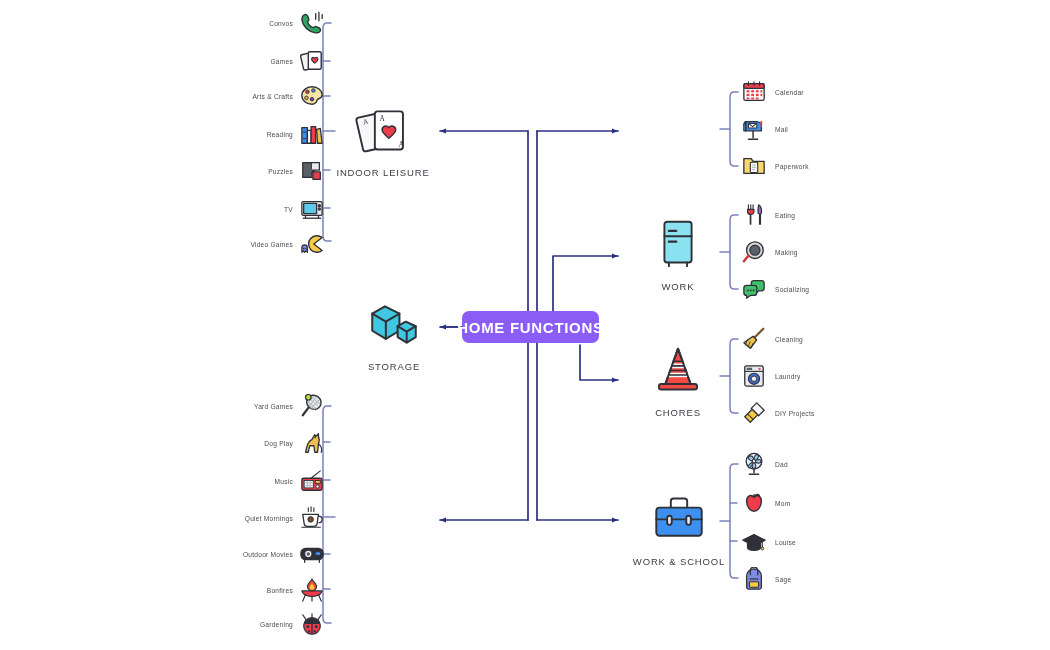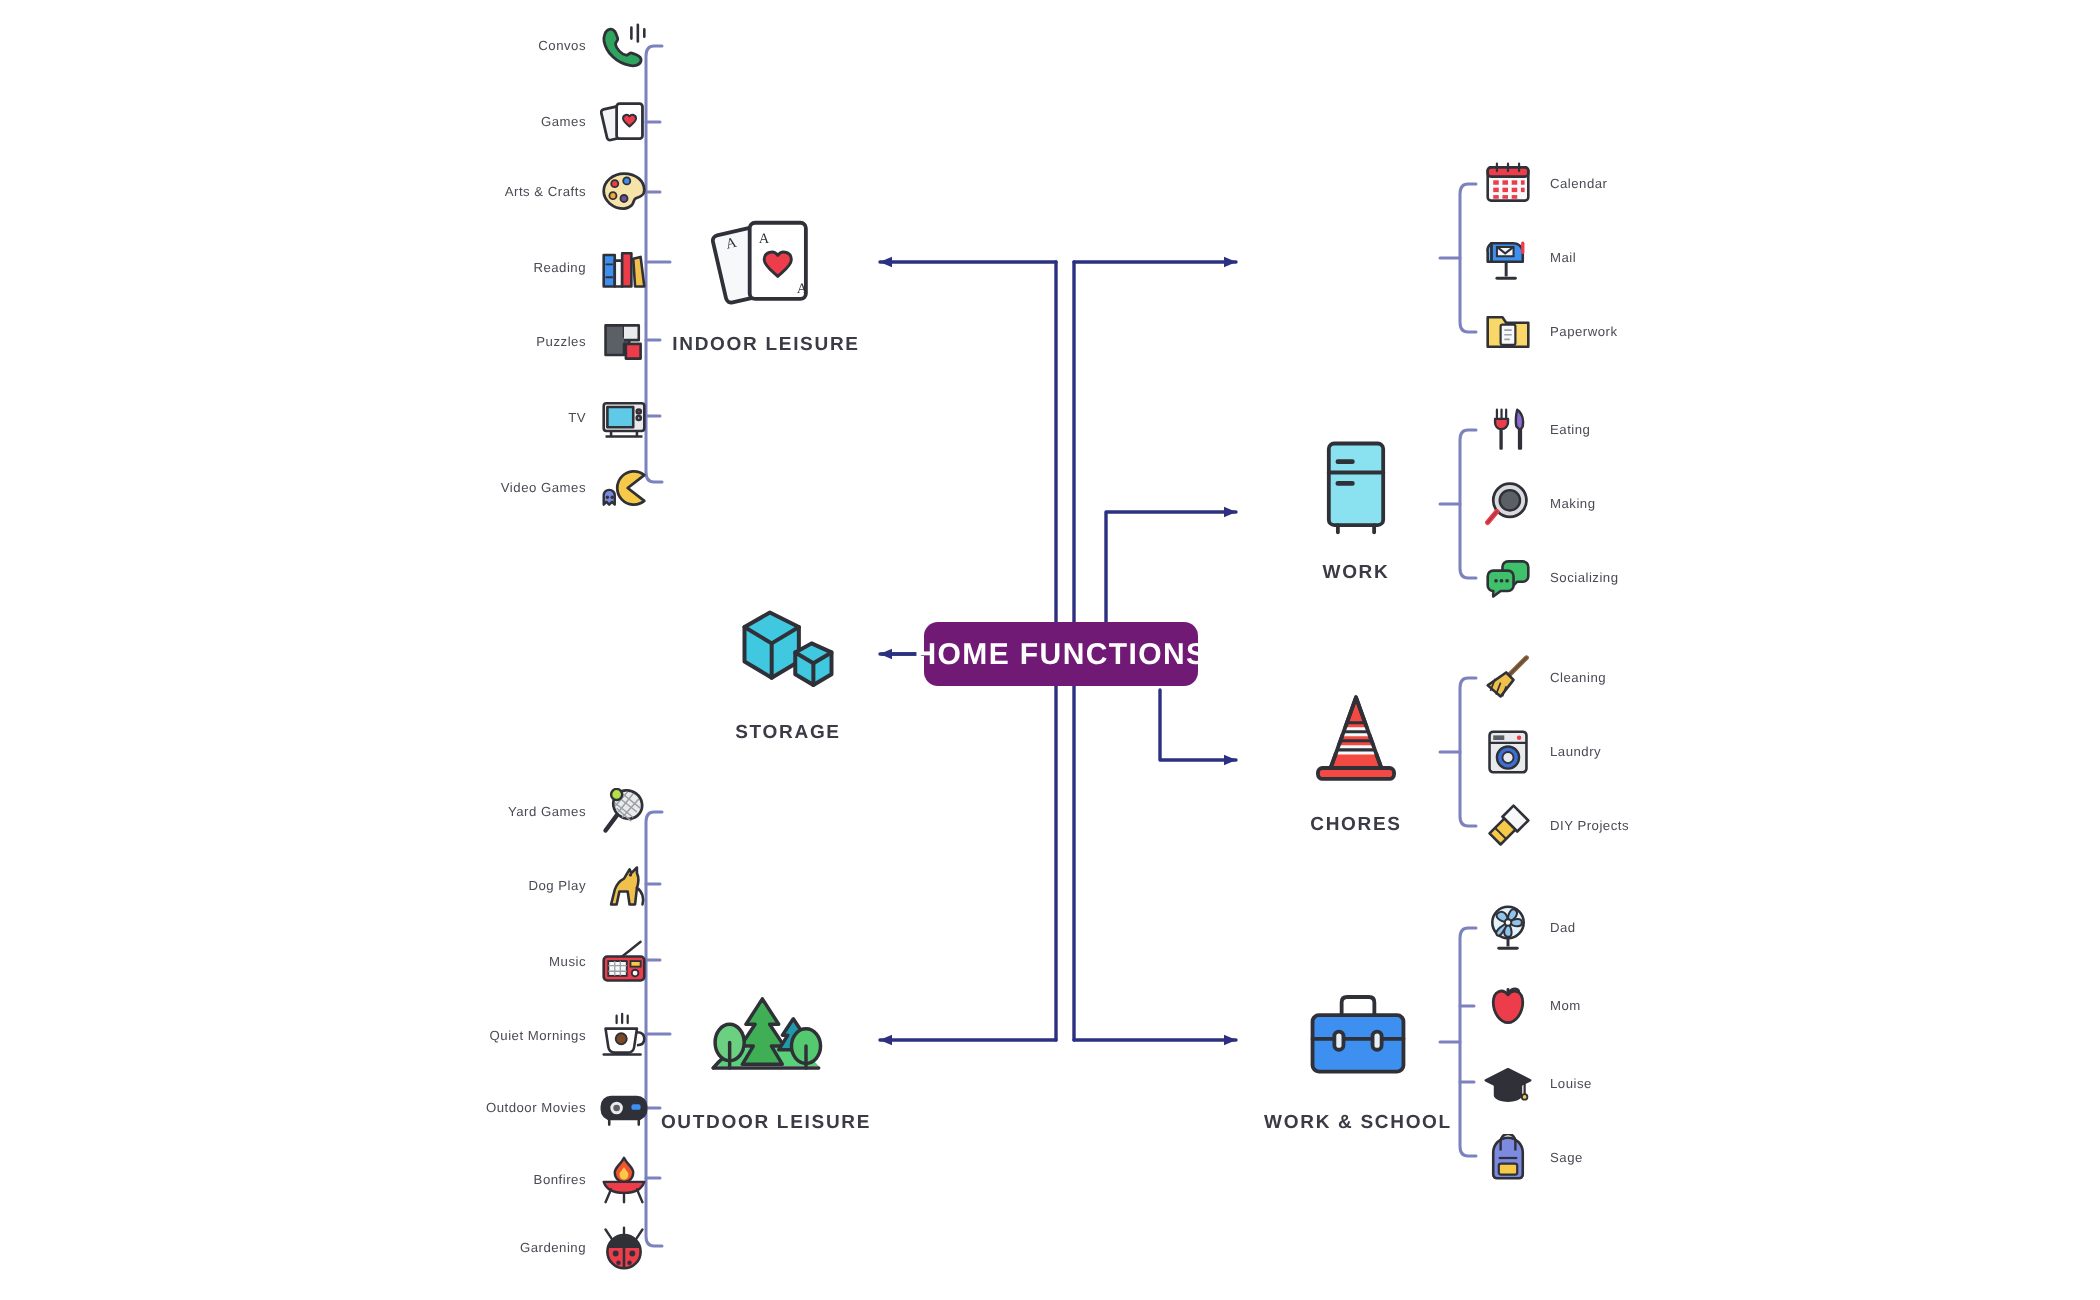--- a/index.html
+++ b/index.html
@@ -26,21 +26,21 @@
     height: 650px;
     pointer-events: none;
   }
 
   
   .center-node {
     position: absolute;
     display: flex;
     align-items: center;
     justify-content: center;
-    background: #701a75;
+    background: #8b5cf6;
     border-radius: 7px;
     box-sizing: border-box;
     z-index: 6;
   }
   .center-node .center-label {
     color: #ffffff;
     font-size: 15px;
     font-weight: bold;
     letter-spacing: 0.7px;
     white-space: nowrap;
@@ -62,21 +62,20 @@
     justify-content: center;
   }
   .hub-icon svg { display: block; }
   .hub-caption {
     margin-top: 7px;
     font-size: 9.5px;
     color: #3b3b46;
     letter-spacing: 0.85px;
     white-space: nowrap;
     text-align: center;
-    font-weight: bold;
   }
 
   
   .leaf {
     position: absolute;
     display: flex;
     align-items: center;
     height: 26px;
     z-index: 5;
   }
@@ -220,42 +219,20 @@
           <path d="M23,26 L23,45" fill="none"></path>
           <path d="M36,31 L45,26 L56,31 L56,43 L46,49 L36,43 Z" fill="#3fc8df"></path>
           <path d="M36,31 L46,37 L56,31" fill="none"></path>
           <path d="M46,37 L46,49" fill="none"></path>
         </g>
       </svg>
     </div>
     <div class="hub-caption">STORAGE</div>
   </div>
 
-  <div class="hub" style="left:348px; top:487px; width:70px;">
-    <div class="hub-icon">
-      <svg viewBox="0 0 66 56" width="60" height="51">
-        <path d="M5,44 C12,36 22,33 33,33 C45,33 56,37 62,44 Z" fill="#5ad07a"></path>
-        <g stroke="#2f3038" stroke-width="1.9" stroke-linejoin="round" stroke-linecap="round">
-          <path d="M4,45 L62,45" fill="none"></path>
-          <path d="M4,45 C13,34 24,31 34,31" fill="none"></path>
-
-          <path d="M31,7 L22,21 L27,21 L19,33 L26,33 L20,43 L42,43 L36,33 L43,33 L35,21 L40,21 Z" fill="#3fae55"></path>
-
-          <ellipse cx="13" cy="31" rx="8" ry="10" fill="#6bd07f"></ellipse>
-          <path d="M13,31 L13,45" fill="none"></path>
-
-          <path d="M48,18 L42,27 L45,27 L40,35 L56,35 L51,27 L54,27 Z" fill="#1f9aa8"></path>
-
-          <ellipse cx="55" cy="33" rx="8" ry="9.5" fill="#55c970"></ellipse>
-          <path d="M55,33 L55,45" fill="none"></path>
-        </g>
-      </svg>
-    </div>
-    <div class="hub-caption">OUTDOOR LEISURE</div>
-  </div>
 
 
   <div class="hub" style="left:648px; top:212px; width:60px;">
     <div class="hub-icon">
       <svg viewBox="0 0 64 56" width="58" height="51">
         <g stroke="#2f3038" stroke-width="2.1" stroke-linejoin="round" stroke-linecap="round">
           <rect x="17" y="4" width="30" height="45" rx="3" fill="#8ae1ef"></rect>
           <path d="M17,20 L47,20" fill="none"></path>
           <path d="M22,14 L30,14" fill="none" stroke-width="2.6"></path>
           <path d="M22,26 L30,26" fill="none" stroke-width="2.6"></path>

